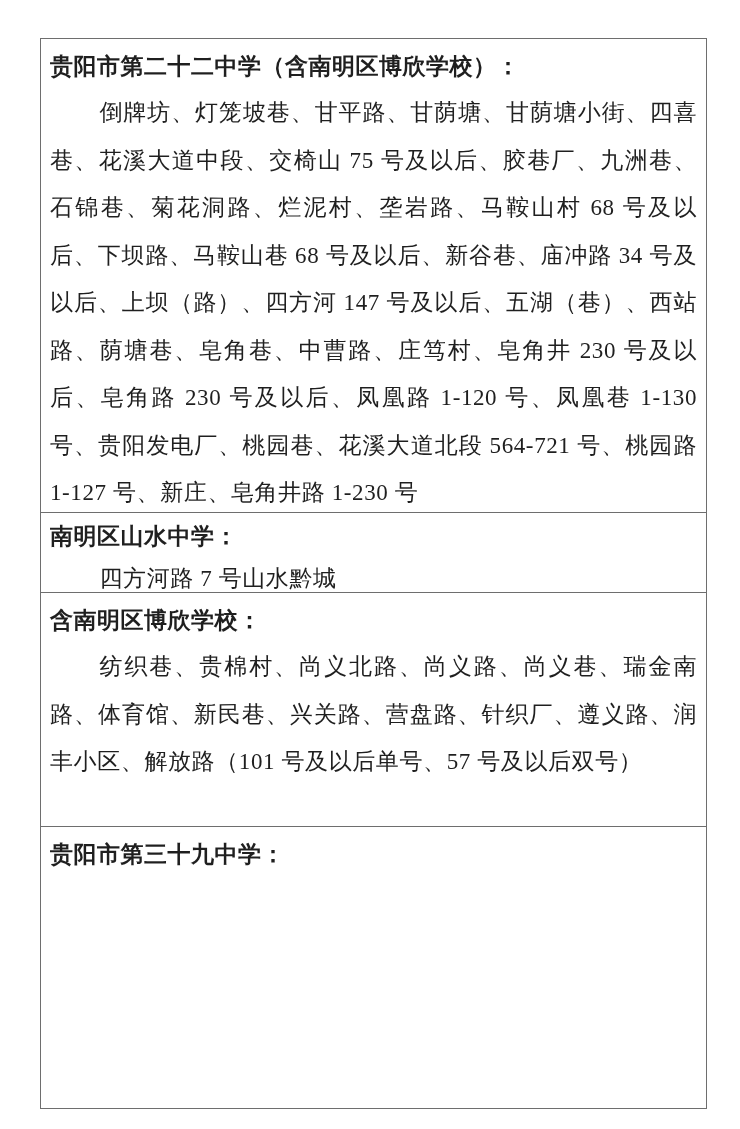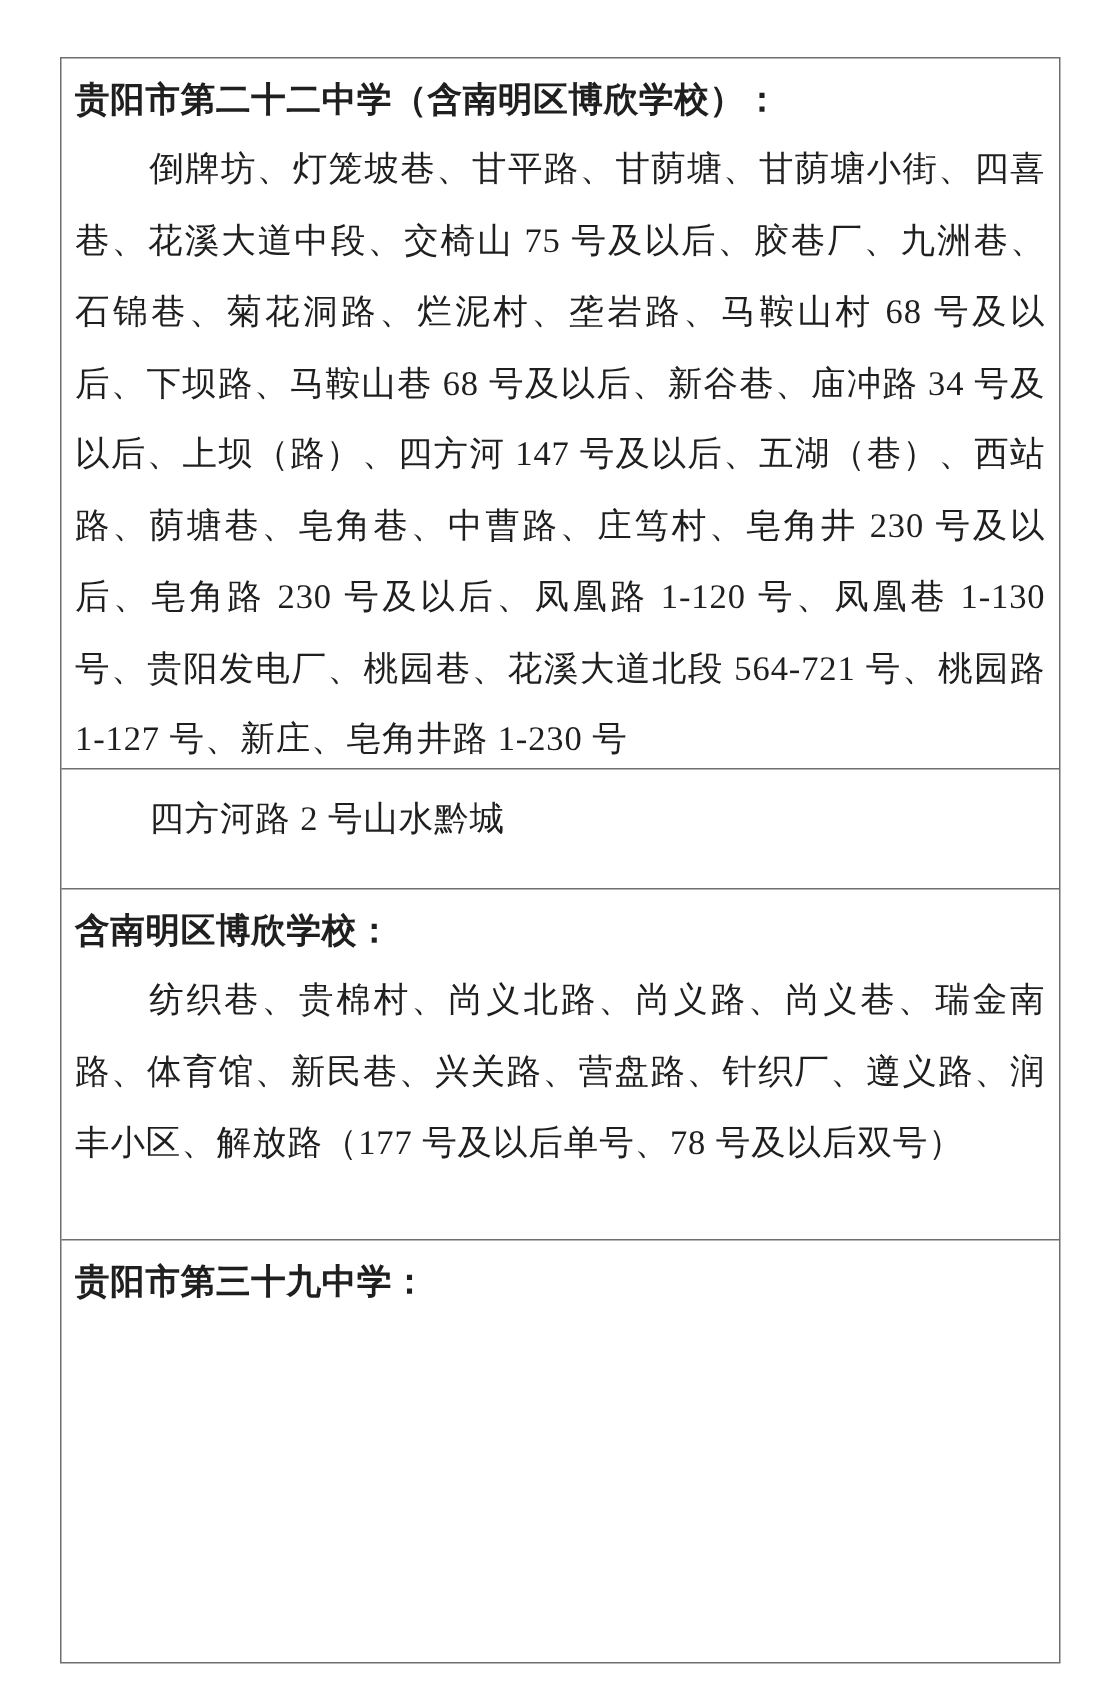--- a/index.html
+++ b/index.html
@@ -66,26 +66,27 @@
 
 <div class="sheet">
   <div class="zone-table">
 
     <section class="zone-row row-1">
       <h2 class="school-name">贵阳市第二十二中学（含南明区博欣学校）：</h2>
       <p class="street-list">倒牌坊、灯笼坡巷、甘平路、甘荫塘、甘荫塘小街、四喜巷、花溪大道中段、交椅山 75 号及以后、胶巷厂、九洲巷、石锦巷、菊花洞路、烂泥村、垄岩路、马鞍山村 68 号及以后、下坝路、马鞍山巷 68 号及以后、新谷巷、庙冲路 34 号及以后、上坝（路）、四方河 147 号及以后、五湖（巷）、西站路、荫塘巷、皂角巷、中曹路、庄笃村、皂角井 230 号及以后、皂角路 230 号及以后、凤凰路 1-120 号、凤凰巷 1-130 号、贵阳发电厂、桃园巷、花溪大道北段 564-721 号、桃园路 1-127 号、新庄、皂角井路 1-230 号</p>
     </section>
 
     <section class="zone-row row-2">
-      <p class="street-list">四方河路 2 号山水黔城</p>
+      <h2 class="school-name">南明区山水中学：</h2>
+      <p class="street-list">四方河路 7 号山水黔城</p>
     </section>
 
     <section class="zone-row row-3">
       <h2 class="school-name">含南明区博欣学校：</h2>
-      <p class="street-list">纺织巷、贵棉村、尚义北路、尚义路、尚义巷、瑞金南路、体育馆、新民巷、兴关路、营盘路、针织厂、遵义路、润丰小区、解放路（177 号及以后单号、78 号及以后双号）</p>
+      <p class="street-list">纺织巷、贵棉村、尚义北路、尚义路、尚义巷、瑞金南路、体育馆、新民巷、兴关路、营盘路、针织厂、遵义路、润丰小区、解放路（101 号及以后单号、57 号及以后双号）</p>
     </section>
 
     <section class="zone-row row-4">
       <h2 class="school-name">贵阳市第三十九中学：</h2>
     </section>
 
   </div>
 </div>
 
 </body></html>

